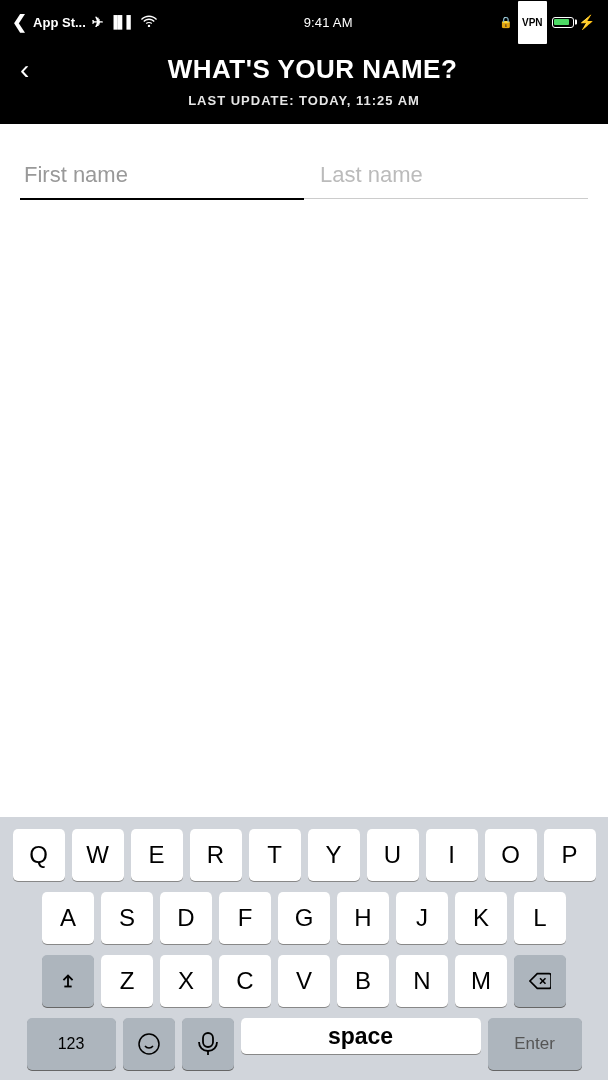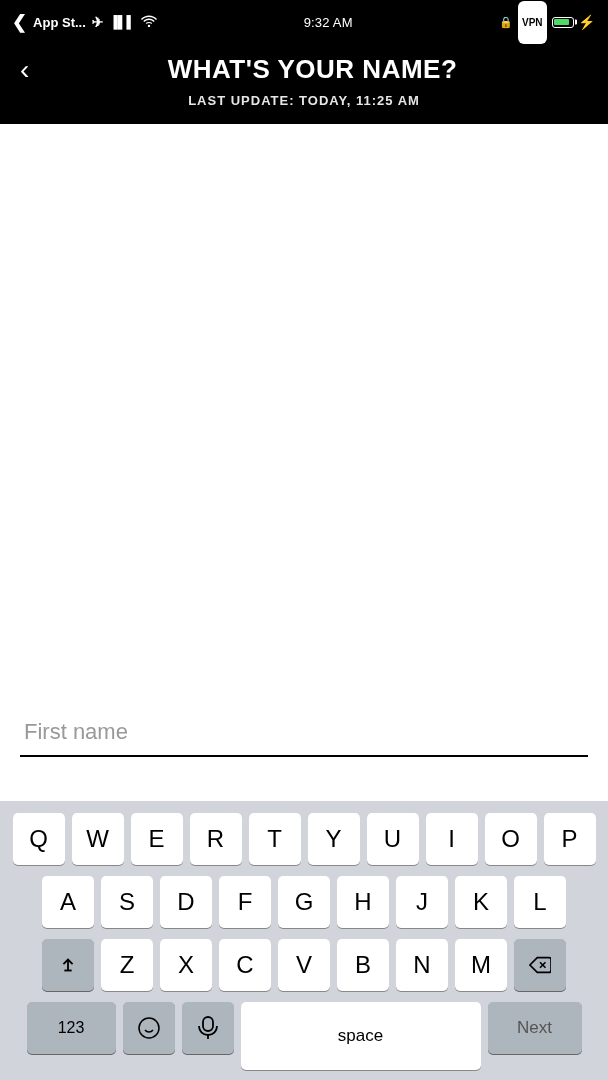--- a/index.html
+++ b/index.html
@@ -74,21 +74,21 @@
       height: 100%;
       width: 85%;
       border-radius: 1px;
     }
     .vpn-badge {
       background: #fff;
       color: #000;
       font-size: 10px;
       font-weight: 700;
       padding: 16px 4px;
-      border-radius: 6px;
+      border-radius: 1px;
     }
 
     
     .header {
       background: #000;
       display: flex;
       flex-direction: column;
       align-items: center;
       padding: 10px 20px 16px;
       flex-shrink: 0;
@@ -124,26 +124,25 @@
       font-weight: 700;
       letter-spacing: 1px;
       text-transform: uppercase;
       opacity: 0.9;
       text-align: right;
     }
 
     
     .main-content {
       flex: 1;
-      padding: 16px 20px 20px;
+      padding: 30px 20px 20px;
       display: flex;
       flex-direction: column;
       align-items: center;
       background: #fff;
-      justify-content: flex-end;
     }
 
     .name-inputs {
       display: flex;
       gap: 0;
       width: 100%;
       margin-bottom: 24px;
     }
 
     .input-group {
@@ -247,23 +246,23 @@
       font-size: 22px;
     }
 
     .key-mic {
       width: 52px;
       height: 52px;
     }
 
     .key-space {
       flex: 1;
-      height: 68px;
-      font-size: 17px;
-      font-weight: 400;
+      height: 36px;
+      font-size: 23px;
+      font-weight: 700;
       color: #000;
       max-width: 240px;
     }
 
     .key-next {
       background: #adb5bd;
       color: #555;
       width: 94px;
       height: 52px;
       font-size: 17px;
@@ -289,21 +288,21 @@
     <span style="font-size:12px;">▐▌▌</span>
     <span>
       <svg width="16" height="13" viewBox="0 0 16 13" fill="white">
         <path d="M8 3C5.2 3 2.7 4.1 0.9 5.9L0 5C2.1 2.8 5 1.5 8 1.5s5.9 1.3 8 3.5l-.9.9C13.3 4.1 10.8 3 8 3z"></path>
         <path d="M8 6c-1.9 0-3.6.8-4.8 2L2.3 7C3.8 5.5 5.8 4.5 8 4.5s4.2 1 5.7 2.5l-.9.9C11.6 6.8 9.9 6 8 6z"></path>
         <path d="M8 9c-.9 0-1.7.4-2.3 1l-.9-.9C5.7 8.4 6.8 8 8 8s2.3.4 3.2 1.1l-.9.9C9.7 9.4 8.9 9 8 9z"></path>
         <circle cx="8" cy="12" r="1.2"></circle>
       </svg>
     </span>
   </div>
-  <div class="status-center">9:32 AM</div>
+  <div class="status-center">9:41 AM</div>
   <div class="status-right">
     <span style="font-size:11px;">🔒</span>
     <span class="vpn-badge">VPN</span>
     <div class="battery">
       <div class="battery-body">
         <div class="battery-fill"></div>
       </div>
     </div>
     <span style="font-size:14px;color:#fff;">⚡</span>
   </div>
@@ -314,20 +313,23 @@
     <span class="back-button">‹</span>
     <span class="header-title">WHAT'S YOUR NAME?</span>
   </div>
   <span class="header-subtitle">LAST UPDATE: TODAY, 11:25 AM</span>
 </div>
 
 <div class="main-content">
   <div class="name-inputs">
     <div class="input-group">
       <input class="name-input" type="text" placeholder="First name" style="">
+    </div>
+    <div class="input-group">
+      <input class="name-input last" type="text" placeholder="Last name" style="">
     </div>
   </div>
 </div>
 
 <div class="keyboard">
 
   <div class="key-row">
     <div class="key key-letter">Q</div>
     <div class="key key-letter">W</div>
     <div class="key key-letter">E</div>
@@ -387,15 +389,15 @@
       </svg>
     </div>
     <div class="key key-special key-mic">
       <svg width="20" height="24" viewBox="0 0 20 24" fill="none" stroke="#000" stroke-width="1.8">
         <rect x="5" y="1" width="10" height="14" rx="5"></rect>
         <path d="M1 10c0 5 3.6 9 9 9s9-4 9-9"></path>
         <line x1="10" y1="19" x2="10" y2="23"></line>
       </svg>
     </div>
     <div class="key key-space">space</div>
-    <div class="key key-special key-next">Next</div>
+    <div class="key key-special key-next">Enter</div>
   </div>
 </div>
 
 </body></html>

